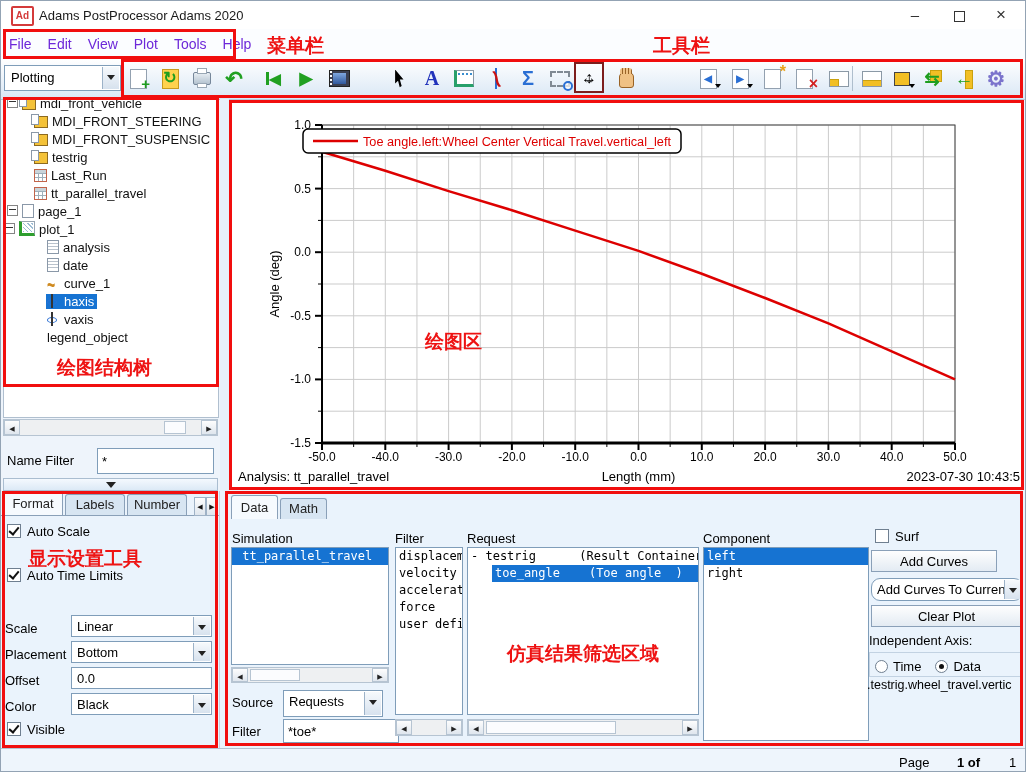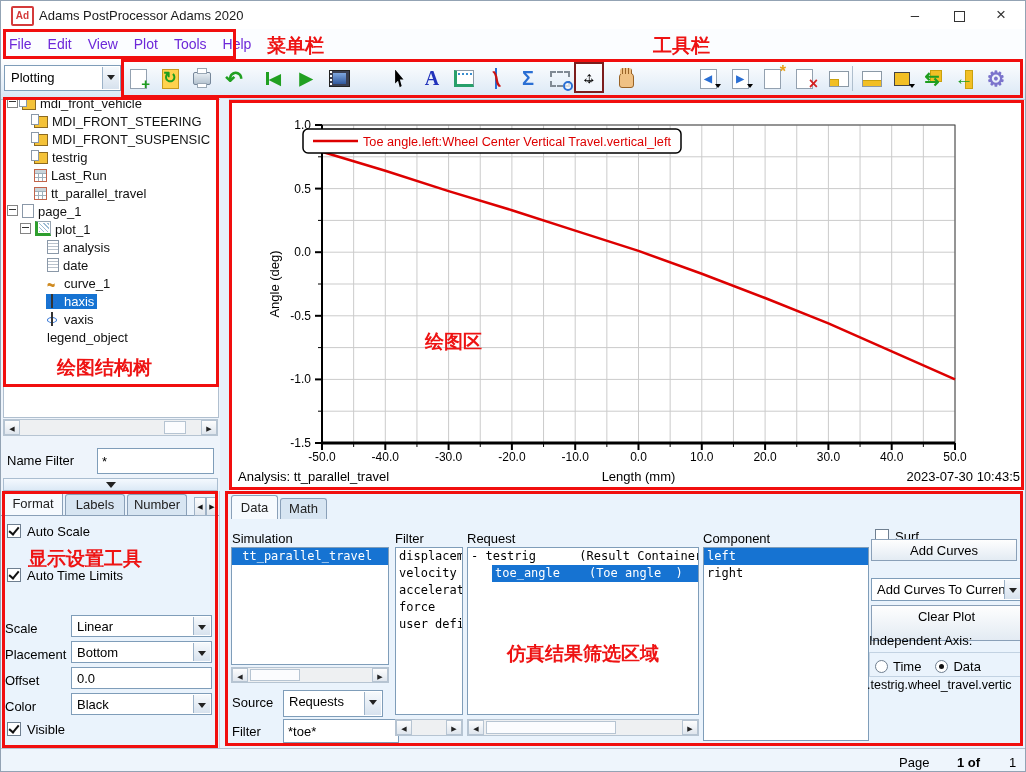--- a/index.html
+++ b/index.html
@@ -235,21 +235,21 @@
   
   <div class="tree-panel" data-name="plot-tree-panel">
     <div class="tree-inner" id="tree">
         <div class="trow" data-name="tree-item-mdi_front_vehicle" style="padding-left: 3px;"><span class="exp" data-name="expander-icon"></span><span class="hl"><span class="ti ti-assembly" data-name="assembly-icon"></span><span>mdi_front_vehicle</span></span></div>
         <div class="trow" data-name="tree-item-mdi_front_steering" style="padding-left: 29px;"><span class="hl"><span class="ti ti-assembly" data-name="assembly-icon"></span><span>MDI_FRONT_STEERING</span></span></div>
         <div class="trow" data-name="tree-item-mdi_front_suspensic" style="padding-left: 29px;"><span class="hl"><span class="ti ti-assembly" data-name="assembly-icon"></span><span>MDI_FRONT_SUSPENSIC</span></span></div>
         <div class="trow" data-name="tree-item-testrig" style="padding-left: 29px;"><span class="hl"><span class="ti ti-assembly" data-name="assembly-icon"></span><span>testrig</span></span></div>
         <div class="trow" data-name="tree-item-last_run" style="padding-left: 29px;"><span class="hl"><span class="ti ti-table" data-name="table-icon"></span><span>Last_Run</span></span></div>
         <div class="trow" data-name="tree-item-tt_parallel_travel" style="padding-left: 29px;"><span class="hl"><span class="ti ti-table" data-name="table-icon"></span><span>tt_parallel_travel</span></span></div>
         <div class="trow" data-name="tree-item-page_1" style="padding-left: 3px;"><span class="exp" data-name="expander-icon"></span><span class="hl"><span class="ti ti-page" data-name="page-icon"></span><span>page_1</span></span></div>
-        <div class="trow" data-name="tree-item-plot_1" style="padding-left: 16px;"><span class="exp" data-name="expander-icon"></span><span class="hl"><span class="ti ti-plot" data-name="plot-icon"></span><span>plot_1</span></span></div>
+        <div class="trow" data-name="tree-item-plot_1" style=""><span class="exp" data-name="expander-icon"></span><span class="hl"><span class="ti ti-plot" data-name="plot-icon"></span><span>plot_1</span></span></div>
         <div class="trow" data-name="tree-item-analysis" style="padding-left: 42px;"><span class="hl"><span class="ti ti-doc" data-name="doc-icon"></span><span>analysis</span></span></div>
         <div class="trow" data-name="tree-item-date" style="padding-left: 42px;"><span class="hl"><span class="ti ti-doc" data-name="doc-icon"></span><span>date</span></span></div>
         <div class="trow" data-name="tree-item-curve_1" style="padding-left: 42px;"><span class="hl"><span class="ti ti-wave" data-name="wave-icon"></span><span>curve_1</span></span></div>
         <div class="trow" data-name="tree-item-haxis" style="padding-left: 42px;"><span class="hl sel"><span class="ti ti-axis" data-name="axis-icon"></span><span>haxis</span></span></div>
         <div class="trow" data-name="tree-item-vaxis" style="padding-left: 42px;"><span class="hl"><span class="ti ti-axis" data-name="axis-icon"></span><span>vaxis</span></span></div>
         <div class="trow" data-name="tree-item-legend_object" style="padding-left: 42px;"><span class="hl"><span class="ti ti-none" data-name="none-icon"></span><span>legend_object</span></span></div>
       </div>
   </div>
   <div class="sb" style="left:2px;top:418px;width:215px;height:17px;" data-name="tree-horizontal-scrollbar">
     <span class="ar arl" data-name="scroll-left-icon">◀</span>
@@ -425,26 +425,26 @@
   </div>
 
   <div class="lbx" id="lb-comp" style="left:702px;top:546px;width:166px;height:194px;" data-name="component-listbox">
       <div class="lrow sel" data-name="list-item">left</div>
       <div class="lrow" data-name="list-item">right</div>
     </div>
 
   <div class="cb" style="left:874px;top:528px;" data-name="surf-checkbox">
     <span class="cb-box" data-name="checkbox-icon"></span><span class="cb-label">Surf</span>
   </div>
-  <div class="btn" style="left:870px;top:538px;width:146px;height:22px;line-height:21px;" data-name="add-curves-button">Add Curves</div>
-  <div class="combo" style="left:870px;top:577px;width:152px;height:23px;" data-name="add-curves-mode-select">
+  <div class="btn" style="left:870px;top:549px;width:126px;height:22px;line-height:21px;" data-name="add-curves-button">Add Curves</div>
+  <div class="combo" style="left:870px;top:577px;width:152px;height:23px;border-radius:9px;" data-name="add-curves-mode-select">
     <span class="val">Add Curves To Curren</span>
     <span class="combo-arrow" data-name="chevron-down-icon"></span>
   </div>
-  <div class="btn" style="left:870px;top:604px;width:151px;height:36px;line-height:21px;" data-name="clear-plot-button">Clear Plot</div>
+  <div class="btn" style="left:870px;top:604px;width:151px;height:22px;line-height:21px;" data-name="clear-plot-button">Clear Plot</div>
   <div class="col-header" style="left:868px;top:632px;" data-name="independent-axis-label">Independent Axis:</div>
   <div class="radio-frame" style="left:868px;top:651px;width:154px;height:25px;padding:4px 0 0 5px;box-sizing:border-box;" data-name="independent-axis-radios"><span id="radio-row"><span data-name="radio-time"><span class="radio" data-name="radio-icon"></span><span class="radio-label">Time</span></span><span data-name="radio-data"><span class="radio on" data-name="radio-icon"></span><span class="radio-label">Data</span></span></span></div>
   <div class="axis-path" data-name="independent-axis-path">.testrig.wheel_travel.vertic</div>
 
   
   <div class="statusbar" data-name="status-bar">
     <span style="left:898px;" data-name="page-label">Page</span>
     <span style="left:956px;font-weight:bold;" data-name="page-current">1 of</span>
     <span style="left:1008px;" data-name="page-total">1</span>
   </div>

